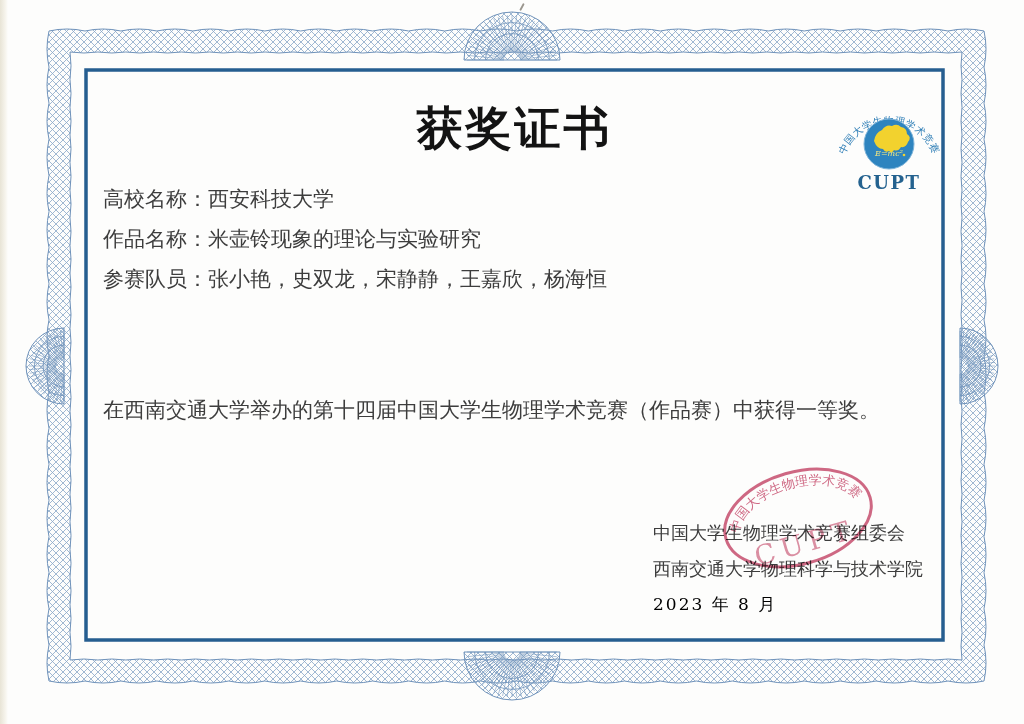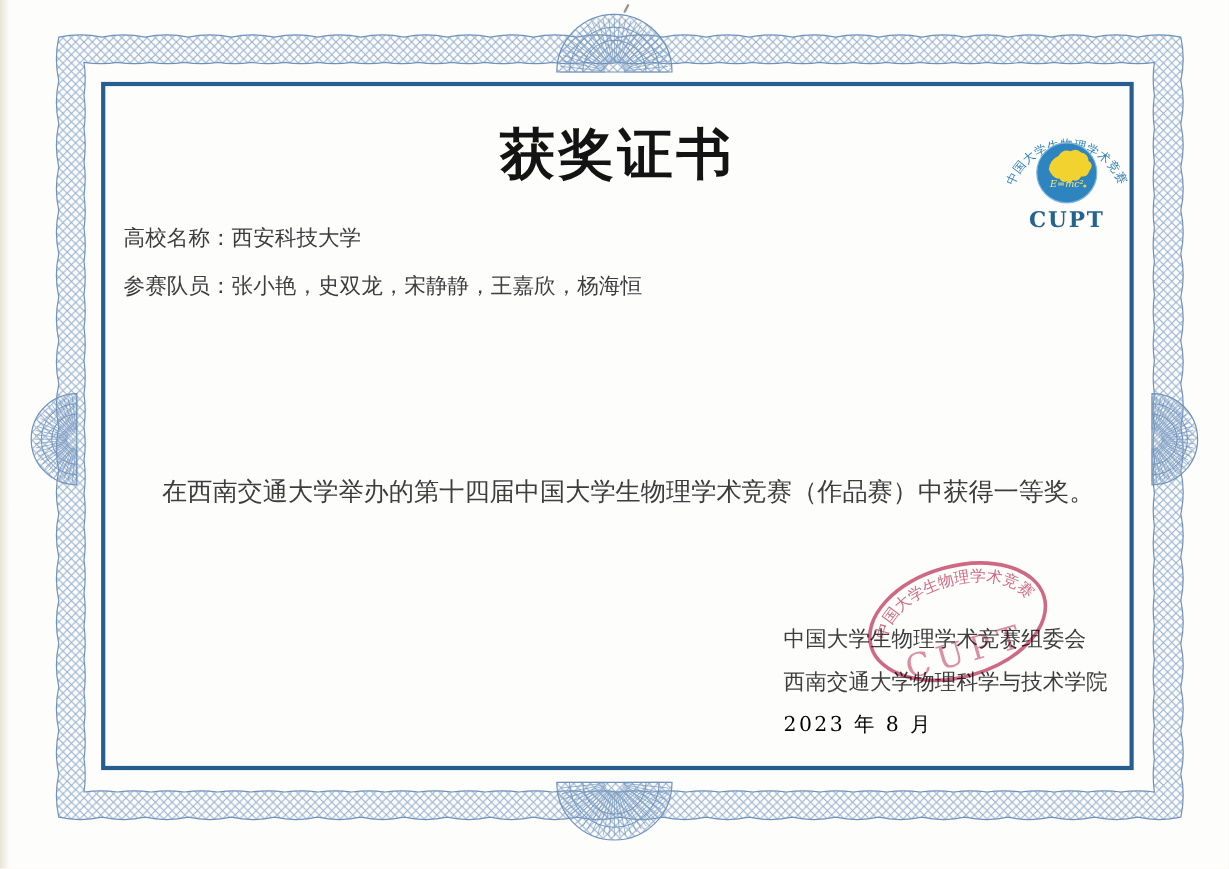--- a/index.html
+++ b/index.html
@@ -21,24 +21,24 @@
     background:#9a968e;transform:rotate(28deg);border-radius:1px;
   }
   svg.layer{position:absolute;left:0;top:0;width:1024px;height:724px;pointer-events:none;}
 
   .title{
     position:absolute;left:86px;width:857px;top:98px;
     text-align:center;font-size:46px;font-weight:800;color:#131313;
     letter-spacing:3px;
   }
   .fields{position:absolute;left:103px;top:188px;}
-  .field-row{height:40px;font-size:18px;color:#3d3d3d;line-height:22px;}
+  .field-row{height:40px;font-size:21px;color:#3d3d3d;line-height:22px;}
   .f-label,.f-value{display:inline;}
   .body-line{position:absolute;left:103px;font-size:21px;color:#3d3d3d;line-height:22px;}
-  .body-line.l1{top:399px;margin-left:32px;}
+  .body-line.l1{top:399px;}
   .body-line.l2{top:440px;}
   .signature{position:absolute;right:101px;top:521px;}
   .sig-line{font-size:18px;color:#3d3d3d;line-height:24px;margin-bottom:12px;}
   .sig-date{
     font-size:17px;color:#000000;line-height:22px;padding-right:16px;
     font-family:"DejaVu Serif","Liberation Serif",serif;letter-spacing:2px;
   }
 
   
   .logo-arc-text{fill:#2b7cb5;font-size:10px;letter-spacing:0.5px;}
@@ -240,20 +240,23 @@
     <circle class="logo-map" cx="904" cy="155" r="1.3"></circle>
     <text class="logo-formula" x="889" y="156" text-anchor="middle">E=mc²</text>
     <text class="logo-cupt" x="889" y="189" text-anchor="middle">CUPT</text>
   </svg>
 
   <div class="fields">
     <div class="field-row">
       <span class="f-label">高校名称：</span><span class="f-value">西安科技大学</span>
     </div>
     <div class="field-row">
+      <span class="f-label">作品名称：</span><span class="f-value">米壶铃现象的理论与实验研究</span>
+    </div>
+    <div class="field-row">
       <span class="f-label">参赛队员：</span><span class="f-value">张小艳，史双龙，宋静静，王嘉欣，杨海恒</span>
     </div>
   </div>
 
   <div class="body-line l1">在西南交通大学举办的第十四届中国大学生物理学术竞赛（作品赛）中获得一等奖。</div>
 
   <div class="signature">
     <div class="sig-line">中国大学生物理学术竞赛组委会</div>
     <div class="sig-line">西南交通大学物理科学与技术学院</div>
     <div class="sig-date">2023 年 8 月</div>

